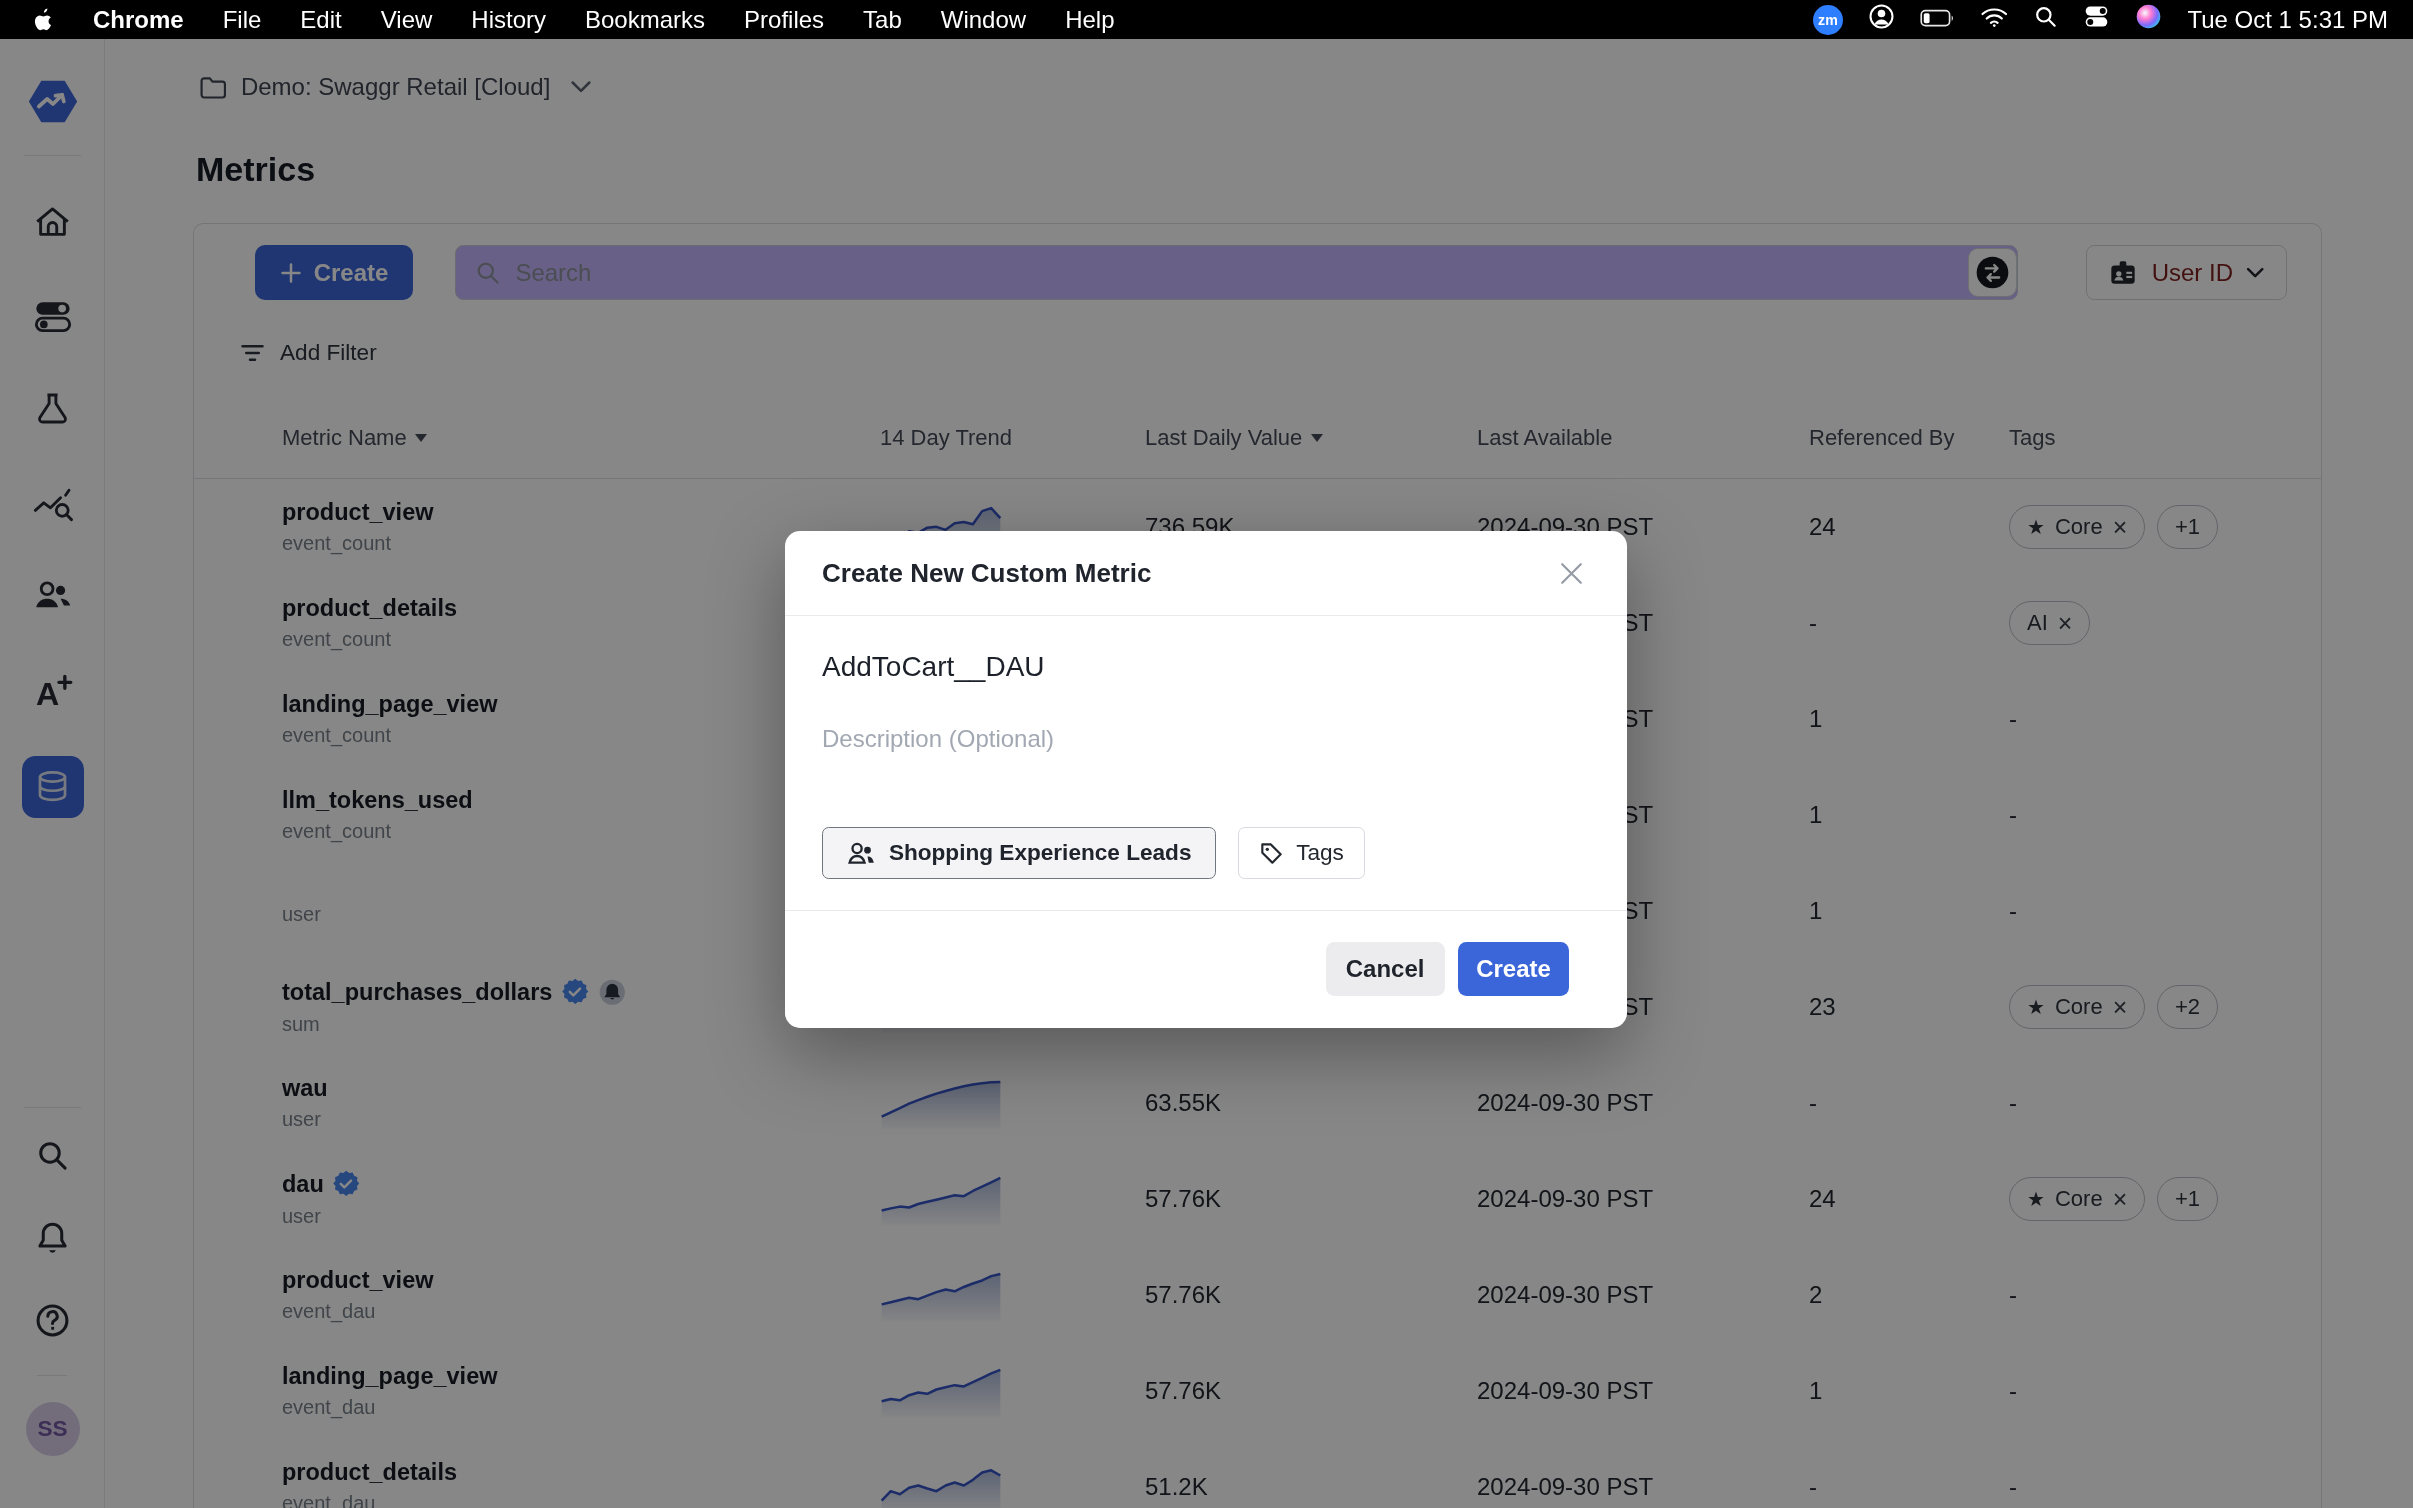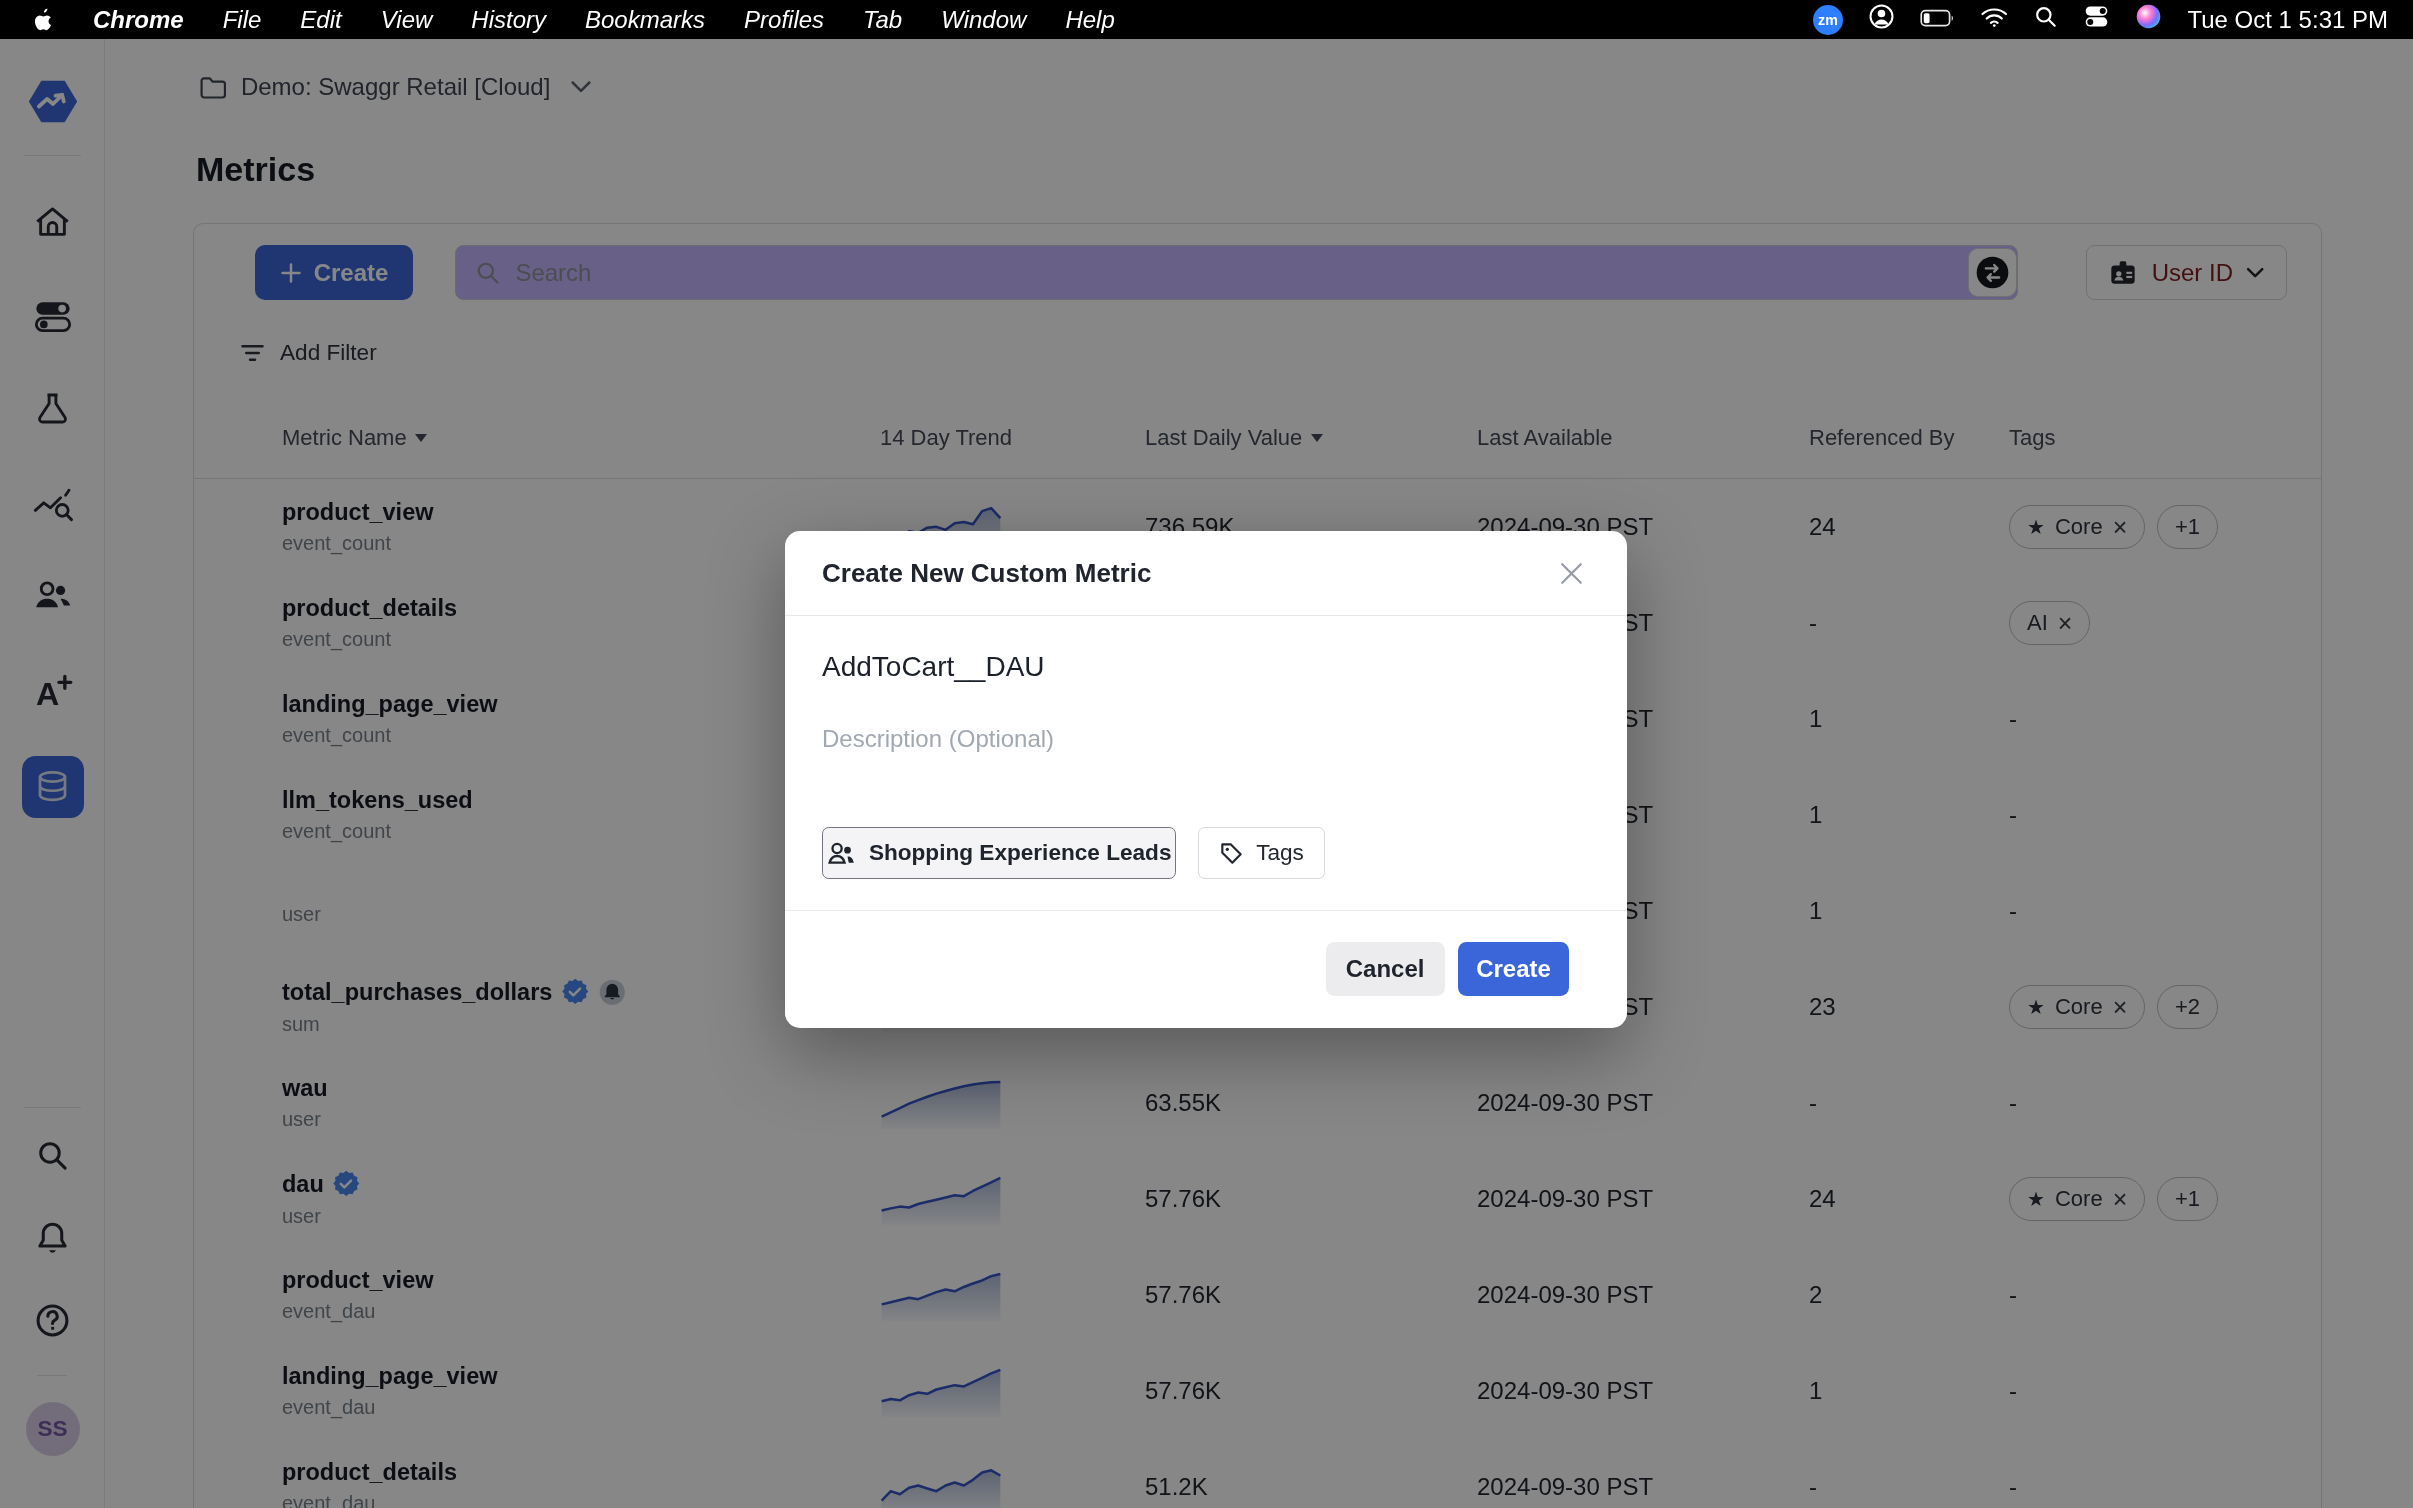--- a/index.html
+++ b/index.html
@@ -4,21 +4,21 @@
 <style>
   * { box-sizing: border-box; margin: 0; padding: 0; }
   html,body { width:2413px; height:1508px; overflow:hidden; background:#fff;
     font-family:"Liberation Sans","DejaVu Sans",sans-serif; -webkit-font-smoothing:antialiased; }
 
   
   .menubar { position:absolute; top:0; left:0; right:0; height:39px; background:#000;
     color:#fff; display:flex; align-items:center; padding:0 25px 0 32px; z-index:100; font-size:24px; }
   .menu-left { display:flex; align-items:center; gap:39px; }
   .menu-left .apple { display:flex; align-items:center; }
-  .menu-item { white-space:nowrap;font-style:italic; }
+  .menu-item { white-space:nowrap; }
   .menu-item.bold { font-weight:700; }
   .menu-right { margin-left:auto; display:flex; align-items:center; gap:25px; }
   .zm-badge { width:30px; height:30px; border-radius:50%; background:#2e7fff; color:#fff;
     font-size:14.2px; font-weight:700; display:flex; align-items:center; justify-content:center; }
   .clock { font-size:24px; white-space:nowrap; }
 
   
   .app { position:absolute; top:39px; left:0; right:0; bottom:0; background:#fff; }
 
   
@@ -85,21 +85,21 @@
   .modal-title { font-size:26px; font-weight:700; color:#20242c;text-align:center; }
   .modal-close { margin-left:auto; background:none; border:none; display:flex; align-items:center; justify-content:center;
     width:37px; height:37px; }
   .modal-body { padding:0 37px; }
   .metric-name-input { display:block; width:100%; border:none; outline:none; font-size:28px; color:#1b2029;
     margin-top:35px; font-family:inherit; }
   .desc-input { display:block; width:100%; border:none; outline:none; font-size:24px; color:#2a3038;
     margin-top:42px; font-family:inherit; }
   .desc-input::placeholder { color:#a2a8b2; }
   .chips-row { display:flex; gap:22px; margin-top:74px; }
-  .chip-owner { display:flex; align-items:center; gap:13.4px; height:52px; padding:0 4px;
+  .chip-owner { display:flex; align-items:center; gap:13.4px; height:52px; padding:0 24px;
     border:1.7px solid #71767e; background:#f4f4f6; border-radius:6.7px; font-size:22.6px; font-weight:600; color:#20252d; font-family:inherit; }
   .chip-tags { display:flex; align-items:center; gap:11.7px; height:52px; padding:0 20px;
     border:0.8px solid #d6d9dd; background:#fff; border-radius:6.7px; font-size:22.6px; color:#23282f; font-family:inherit; }
   .modal-footer { position:absolute; left:0; right:0; bottom:0; height:118px; border-top:0.8px solid #e8eaed;
     display:flex; justify-content:flex-end; align-items:flex-start; gap:13.4px; padding:31px 58px 0 0;
     border-radius:0 0 15px 15px; }
   .btn-cancel { width:119px; height:54px; background:#ececee; border:none; border-radius:8.4px;
     font-size:24px; font-weight:600; color:#1f242c; font-family:inherit; }
   .btn-modal-create { width:111px; height:54px; background:#3b66d9; border:none; border-radius:8.4px;
     font-size:24px; font-weight:600; color:#fff; font-family:inherit; }

